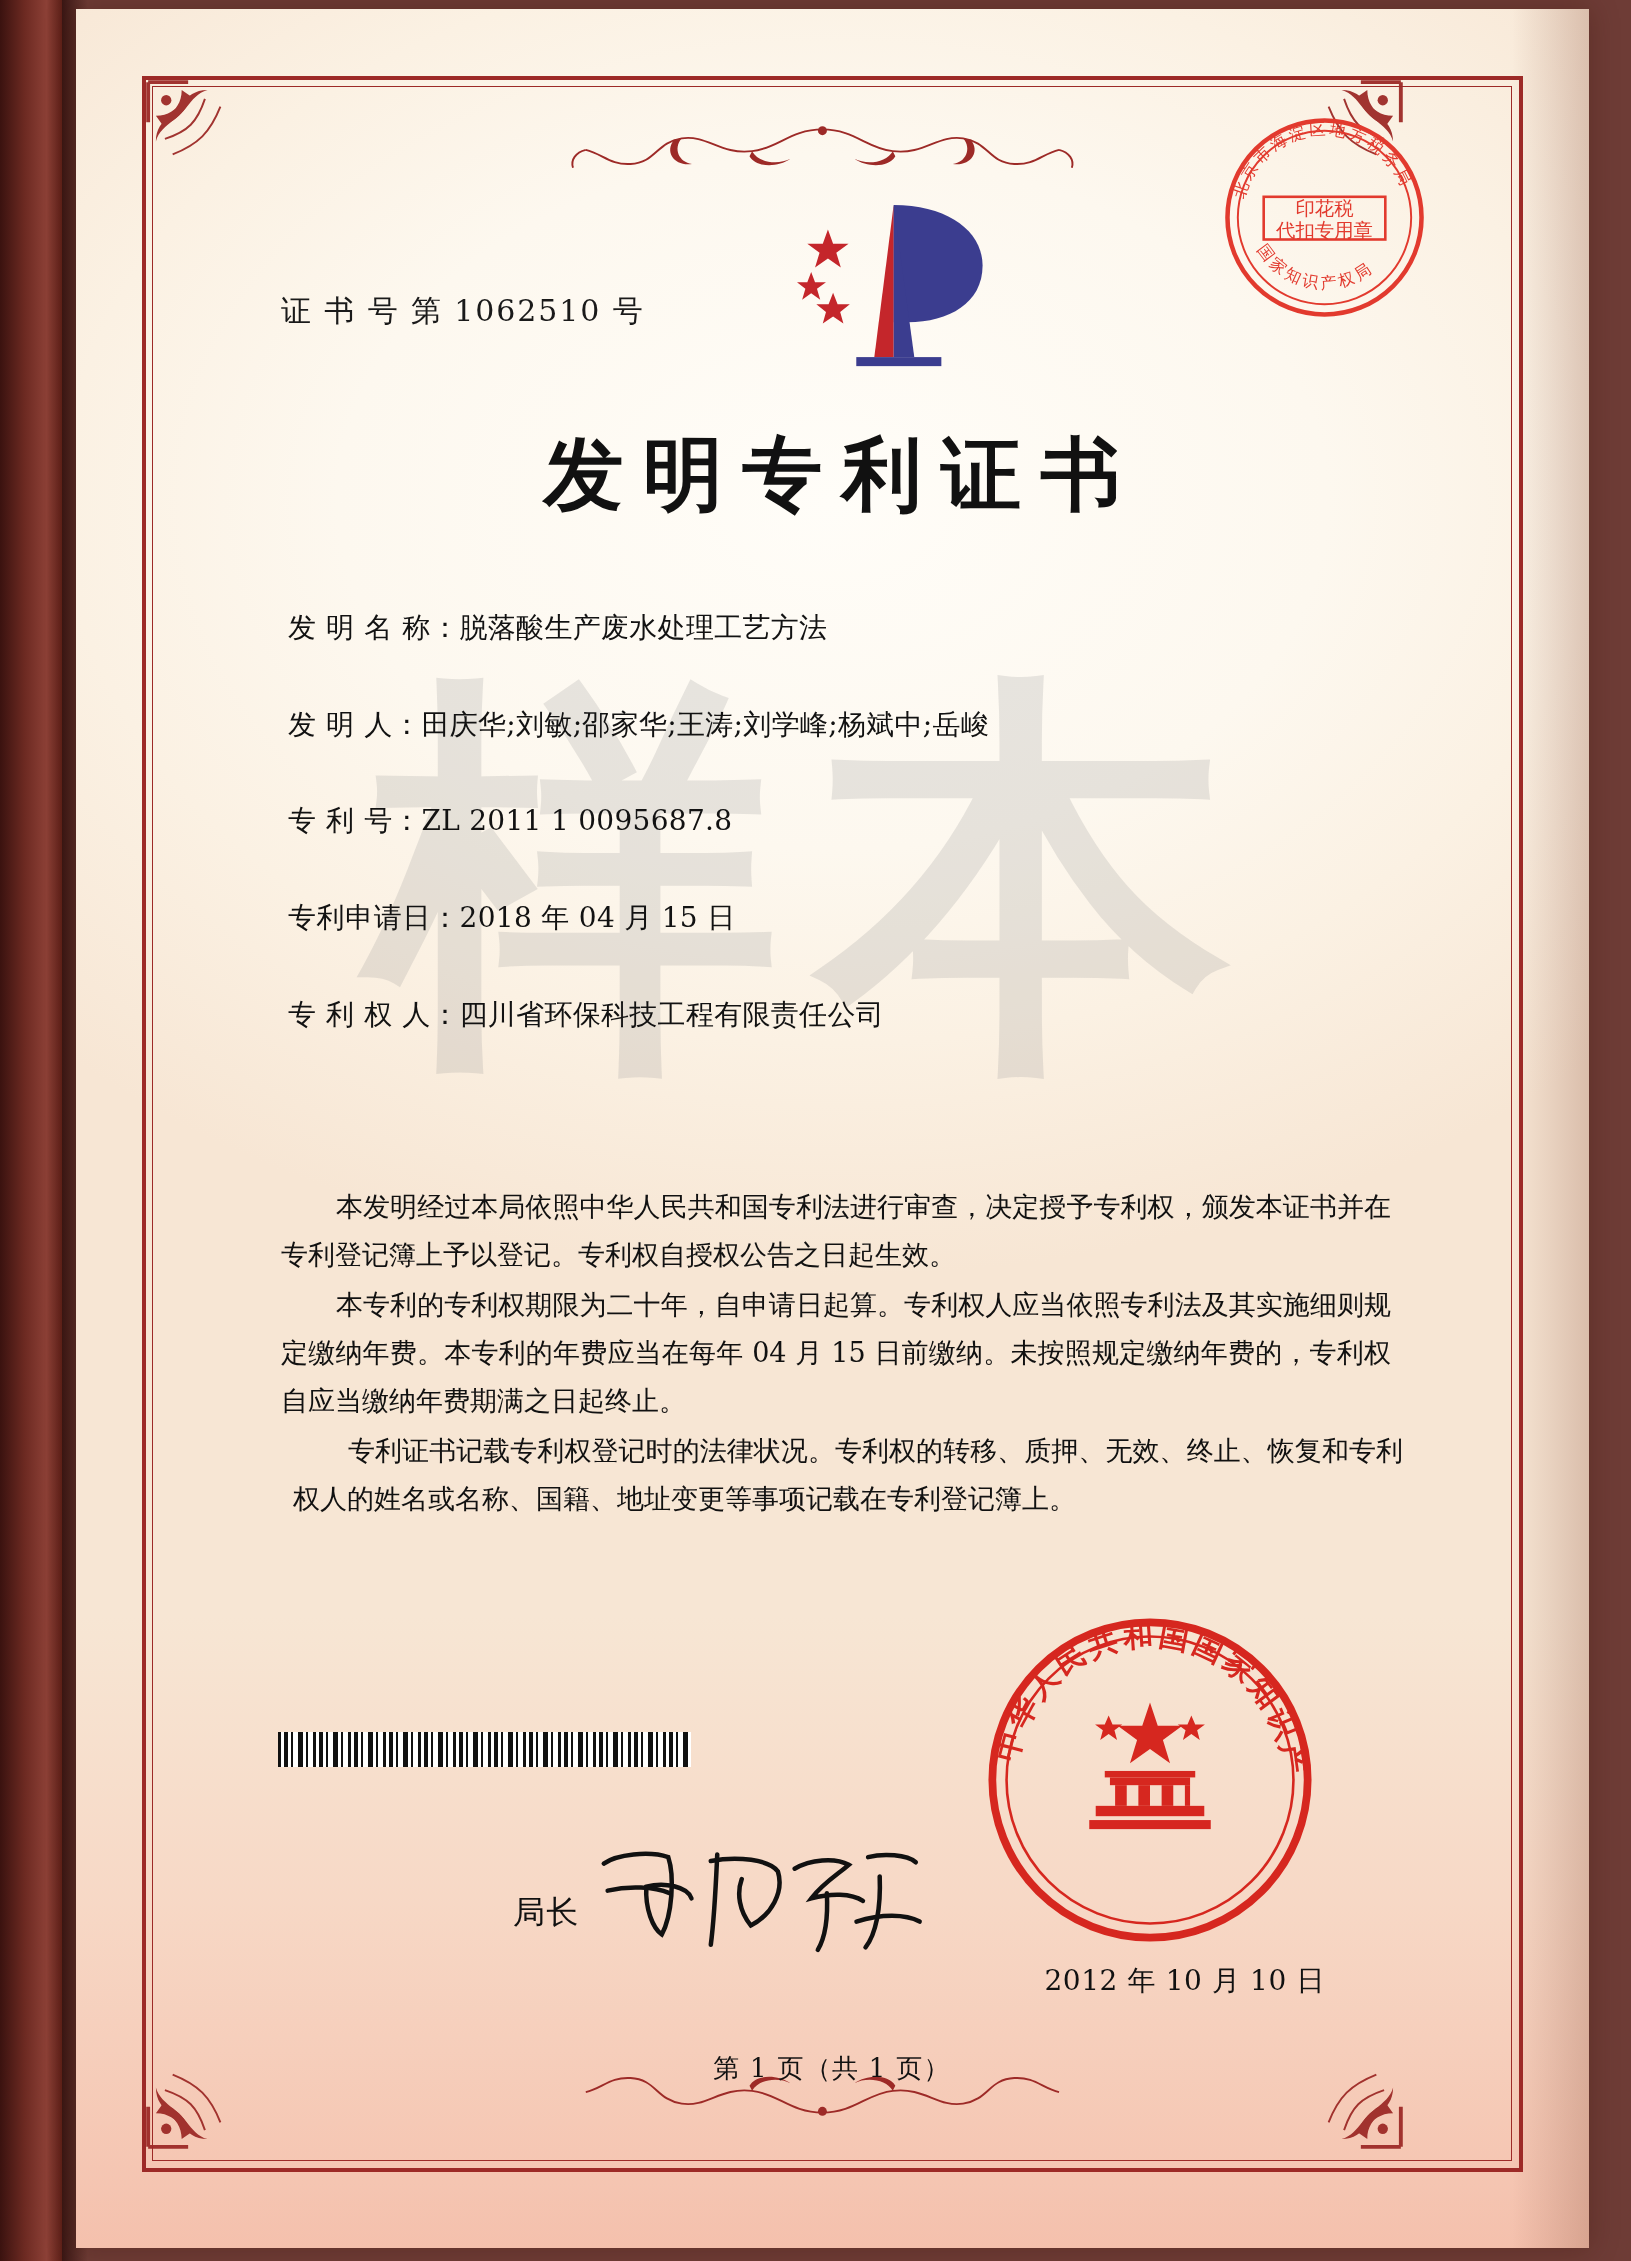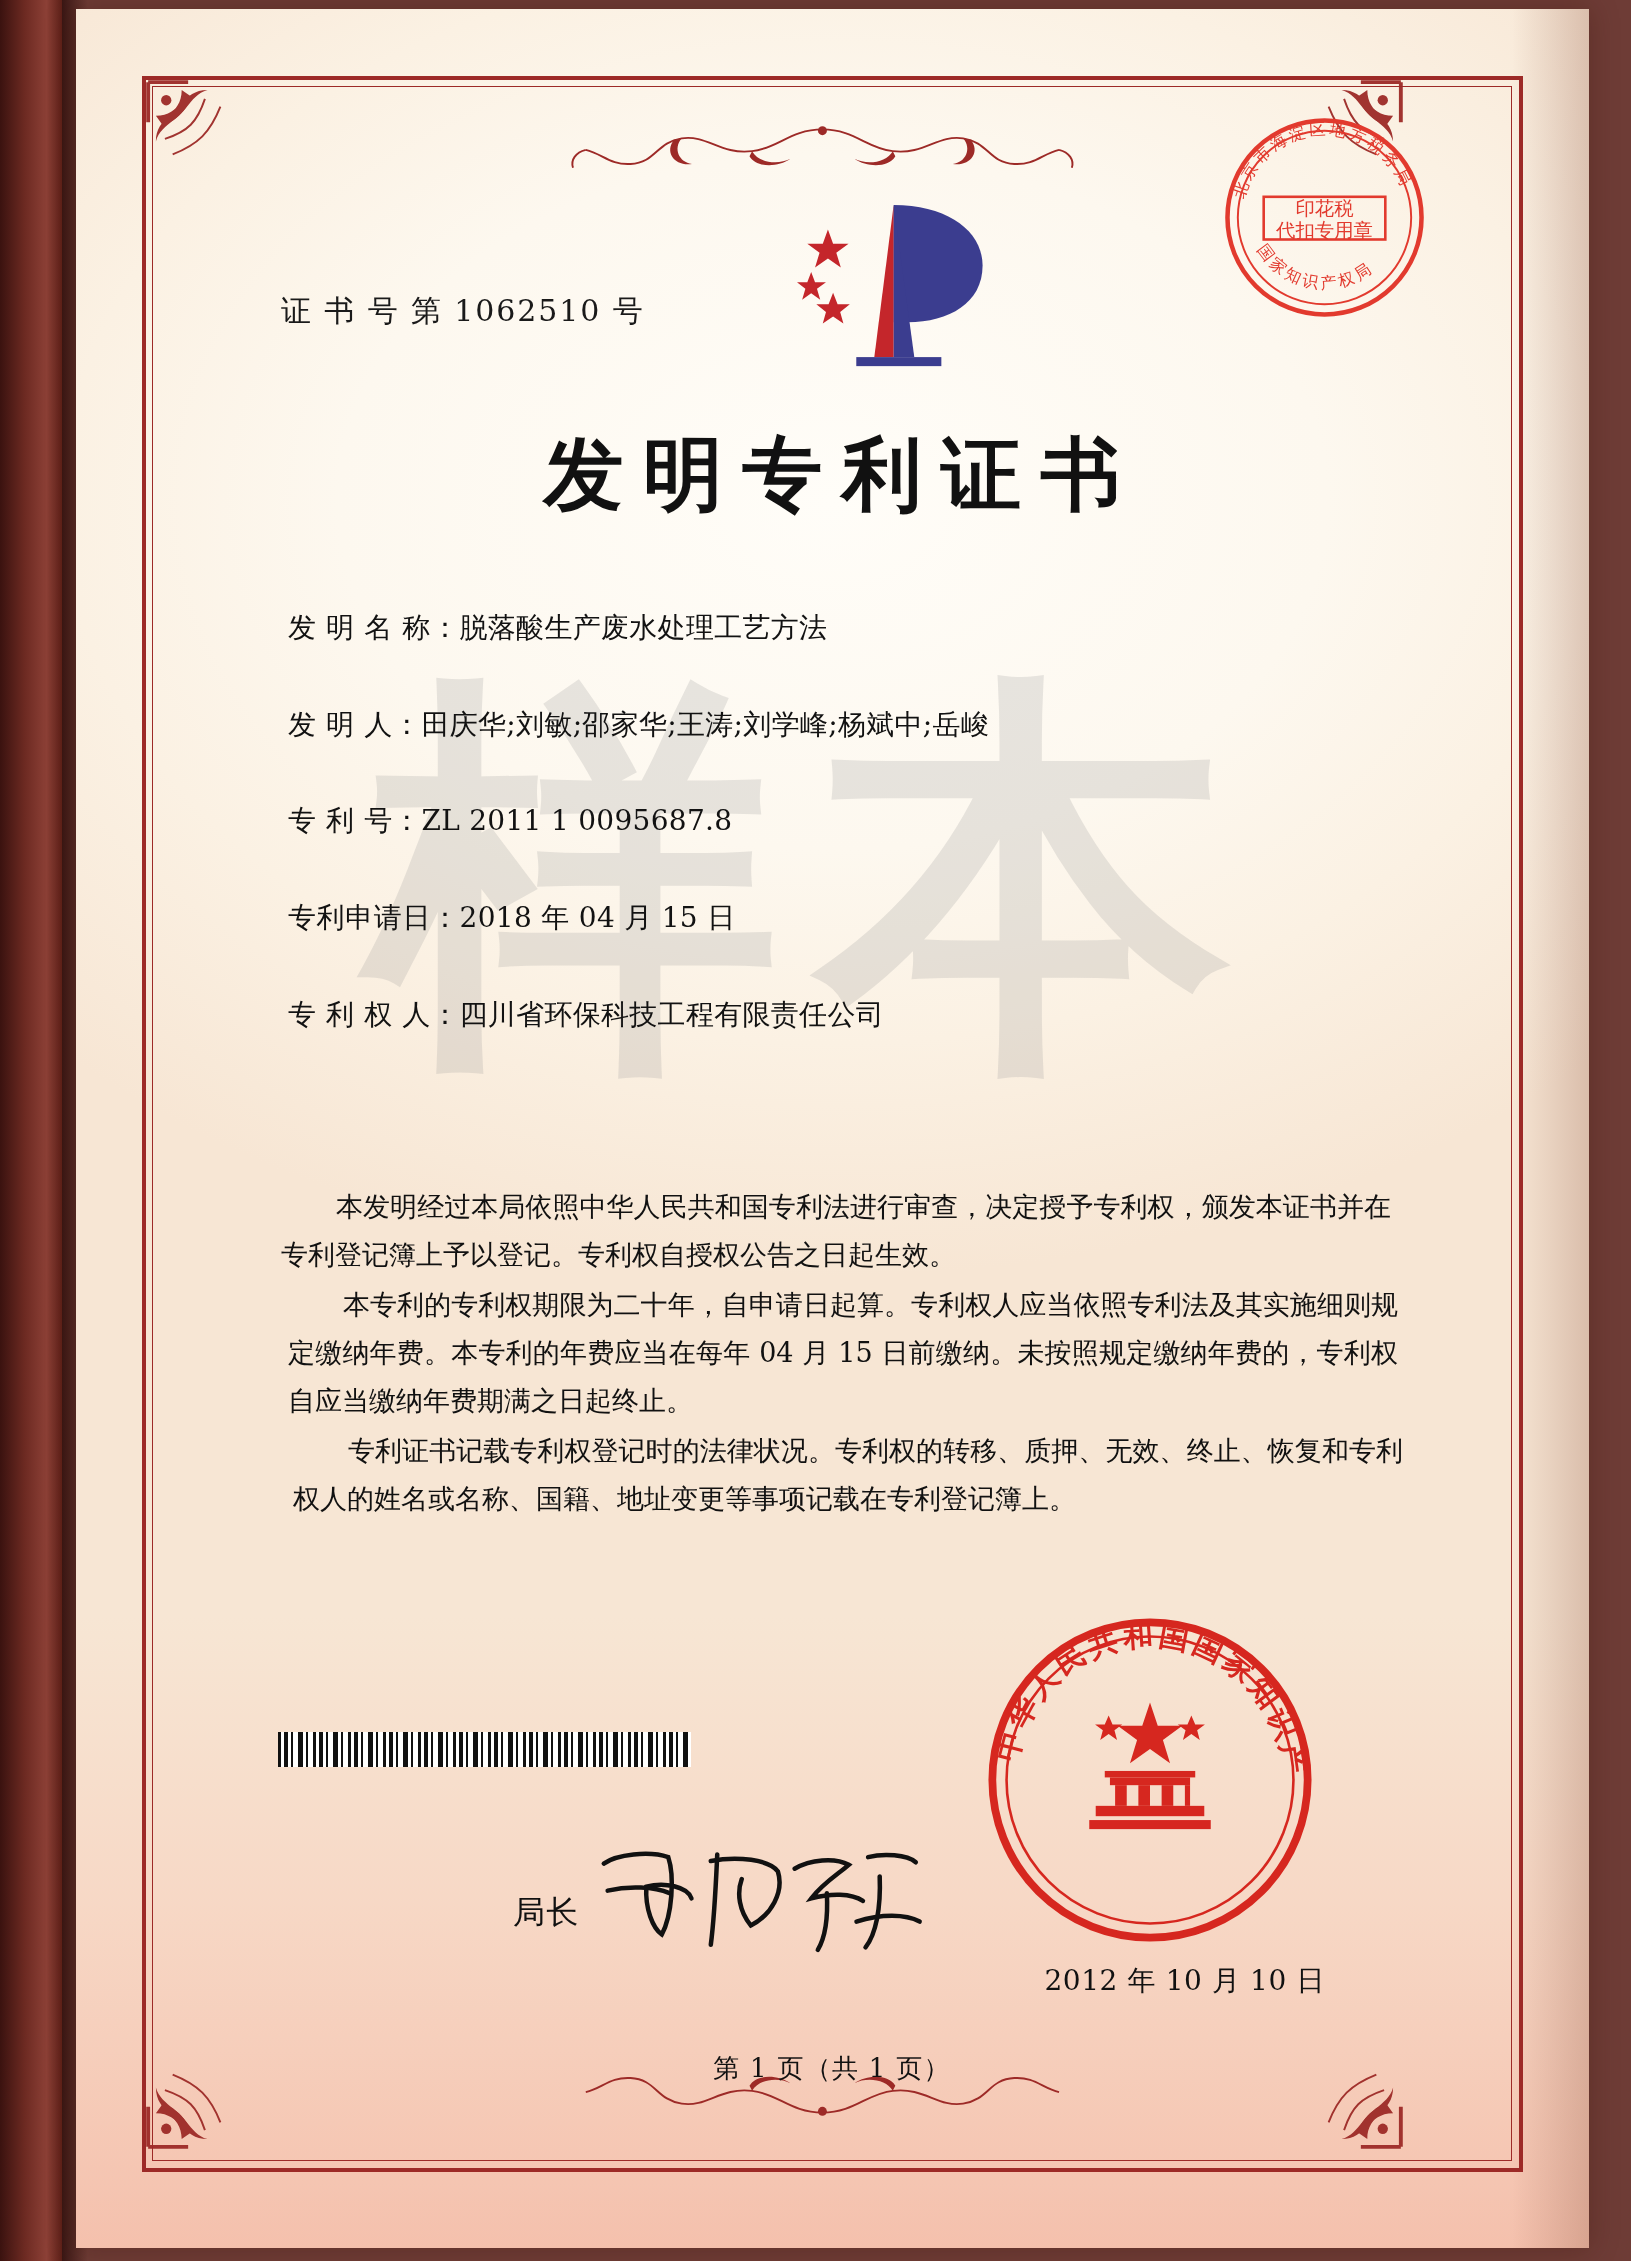--- a/index.html
+++ b/index.html
@@ -192,21 +192,21 @@
     left: 129px;
     width: 1110px;
     font-family: "DejaVu Serif", "Liberation Serif", serif;
     font-size: 27px;
     line-height: 48px;
     color: #111;
     text-indent: 55px;
     text-align: justify;
   }
   #para-1 { top: 1097px; }
-  #para-2 { top: 1195px; margin-left: 7px; }
+  #para-2 { top: 1195px; }
   #para-3 { top: 1341px; margin-left: 12px; }
 
   
   #barcode {
     position: absolute;
     left: 126px; bottom: 394px;
     width: 413px; height: 35px;
     background-repeat: repeat-x;
     background-image: repeating-linear-gradient(to right,
       #111 0px, #111 2.6px, #fff 2.6px, #fff 5.8px,

